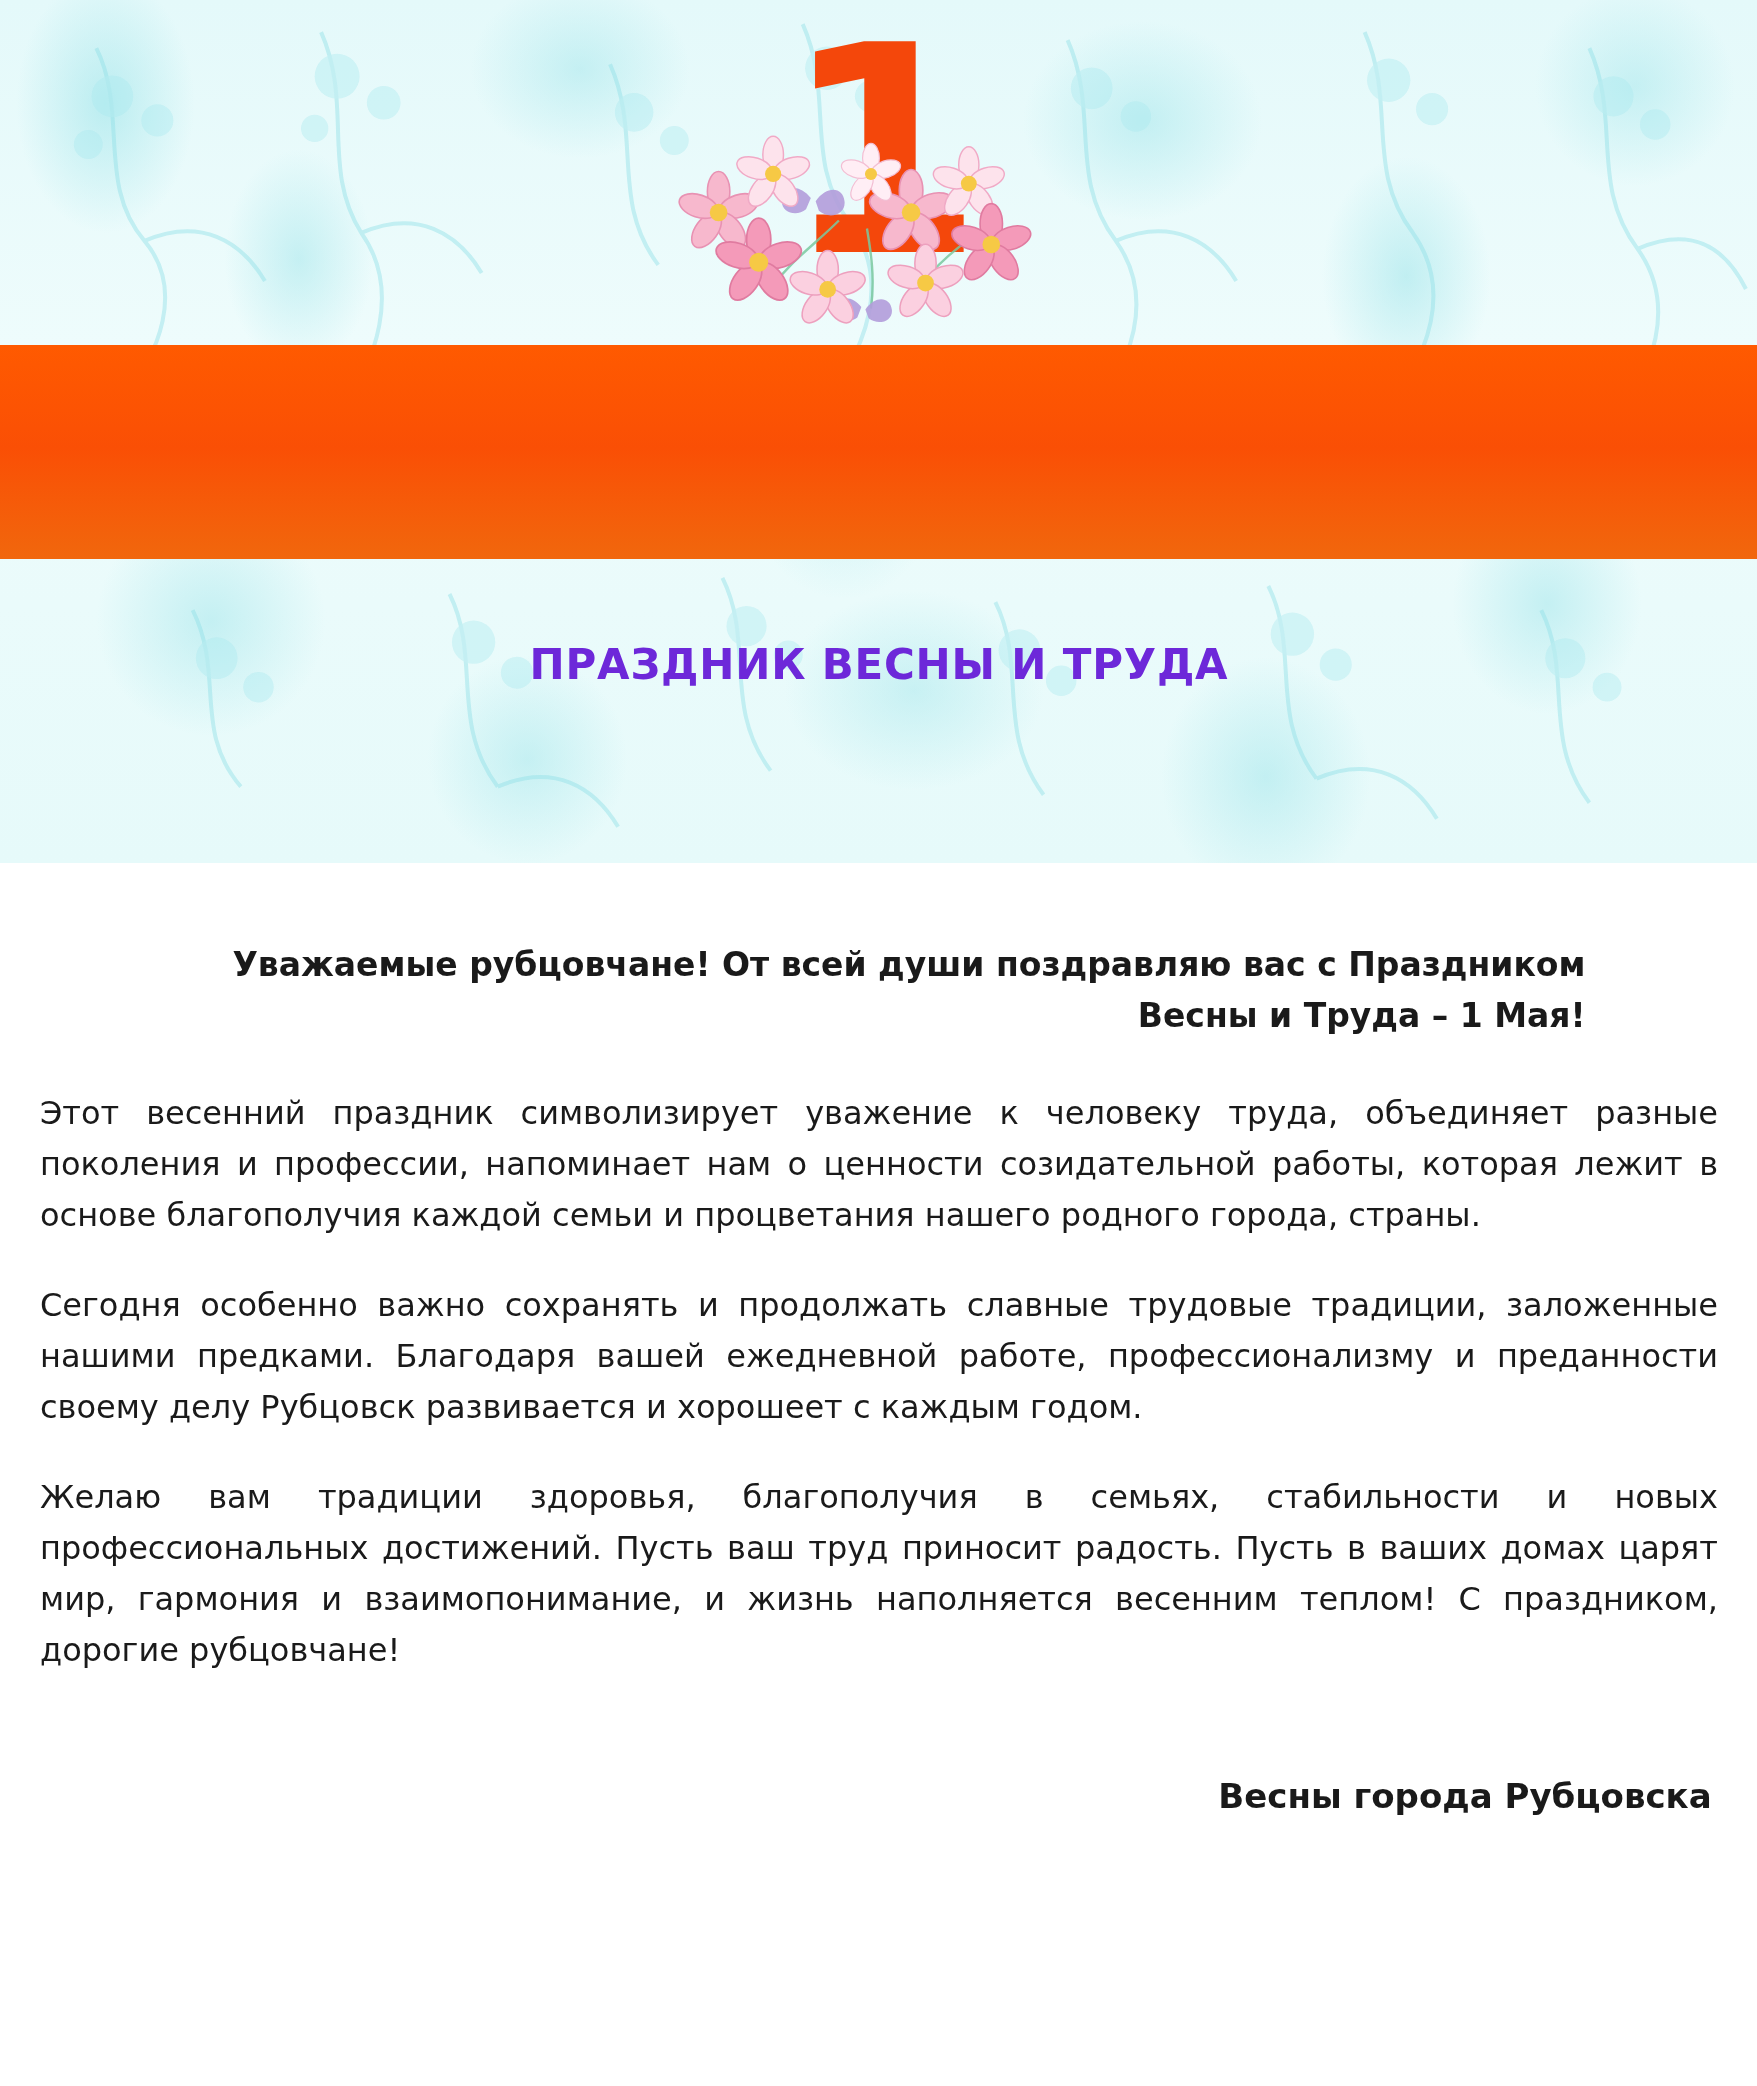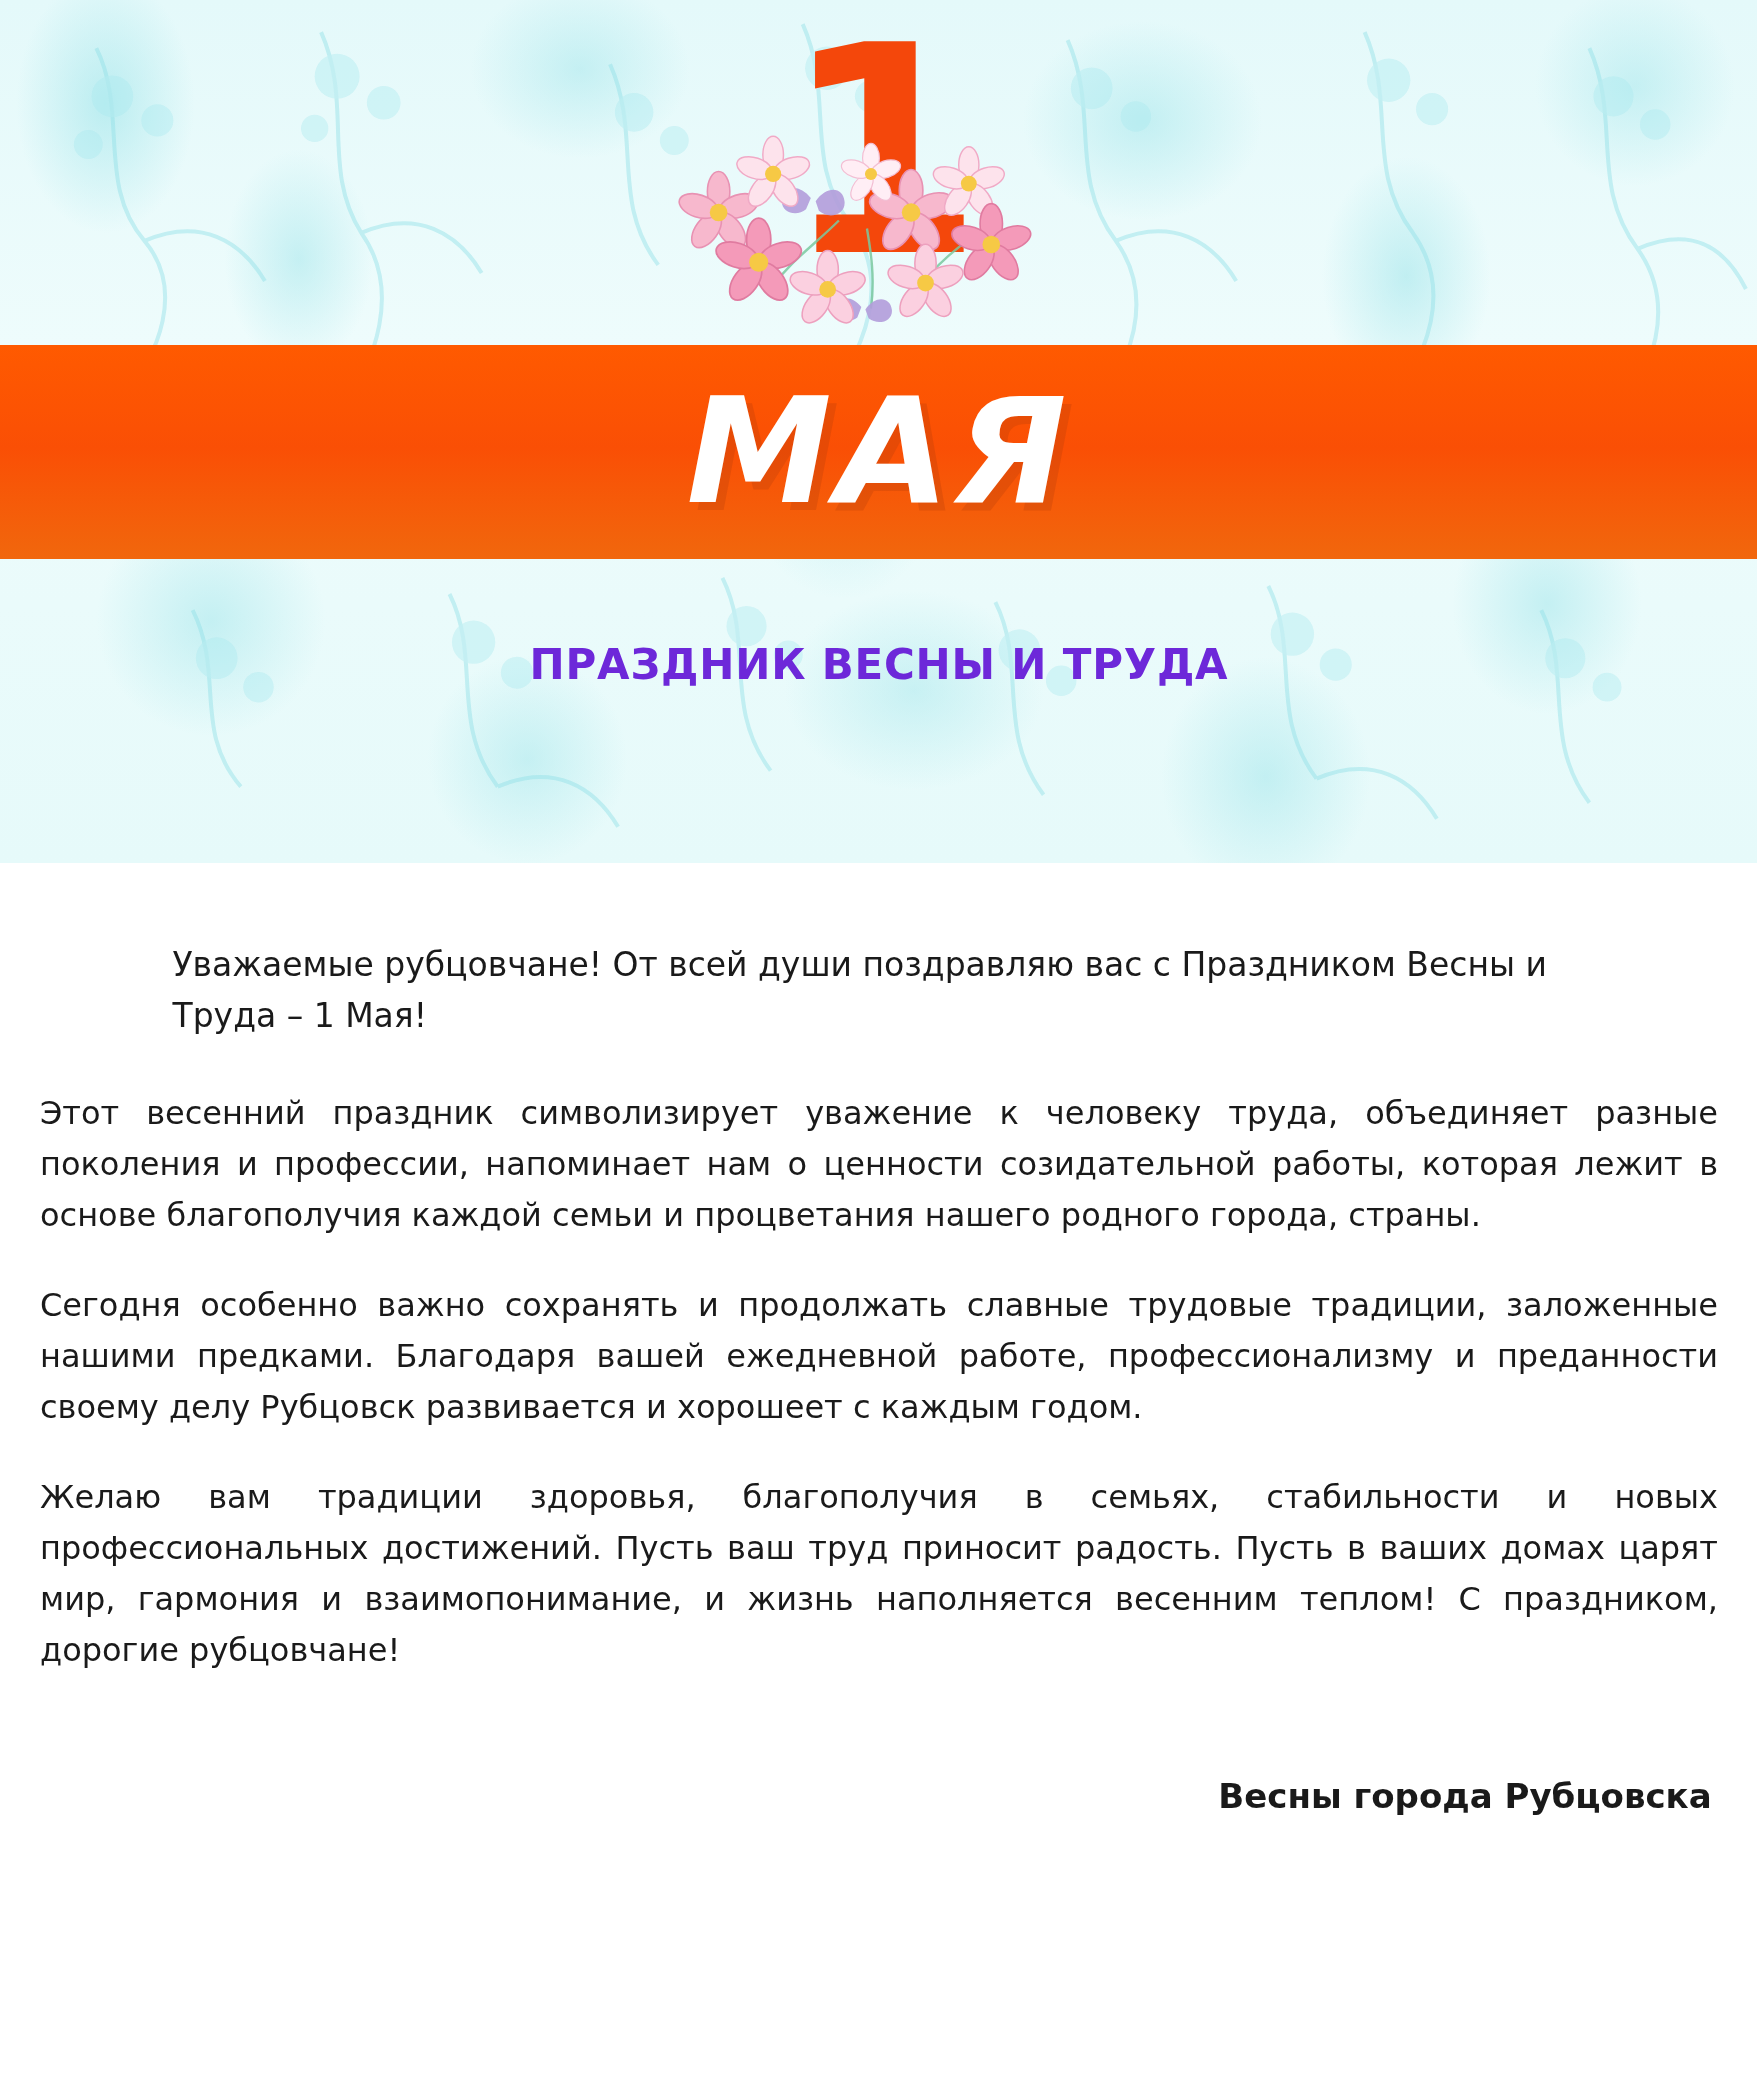--- a/index.html
+++ b/index.html
@@ -124,23 +124,23 @@
     top: 863px;
     width: 1758px;
     padding: 0;
     box-sizing: border-box;
     background: #ffffff;
   }
   .letter-inner {
     padding: 76px 40px 0 40px;
   }
   .greeting {
-    text-align: left;
-    font-family: "DejaVu Sans", sans-serif;
-    font-weight: 400;
+    text-align: right;
+    font-family: "DejaVu Sans", sans-serif;
+    font-weight: 700;
     font-size: 33px;
     line-height: 51px;
     color: #1a1a1a;
     margin: 0 auto 47px auto;
     max-width: 1413px;
   }
   .para {
     font-family: "DejaVu Sans", sans-serif;
     font-size: 32px;
     line-height: 51px;
@@ -328,21 +328,20 @@
           <ellipse cx="15" cy="22" rx="14" ry="25" transform="rotate(144 15 22)"></ellipse>
           <ellipse cx="-15" cy="22" rx="14" ry="25" transform="rotate(216 -15 22)"></ellipse>
           <ellipse cx="-25" cy="-8" rx="14" ry="25" transform="rotate(288 -25 -8)"></ellipse>
         </g>
         <circle r="10" fill="#f6c945"></circle>
       </g>
     </g>
   </svg>
 
   <div class="orange-band"></div>
-  <div class="band-text">МАЯ</div>
 
   <div class="subtitle">ПРАЗДНИК ВЕСНЫ И ТРУДА</div>
 </div>
 
 <div class="letter">
   <div class="letter-inner">
 
     <div class="greeting">Уважаемые  рубцовчане! От всей души поздравляю вас с Праздником Весны и Труда – 1 Мая!</div>
 
     <p class="para">Этот весенний праздник символизирует уважение к человеку труда, объединяет разные поколения и профессии, напоминает нам о ценности созидательной работы, которая лежит в основе благополучия каждой семьи и процветания нашего родного города, страны.</p>

